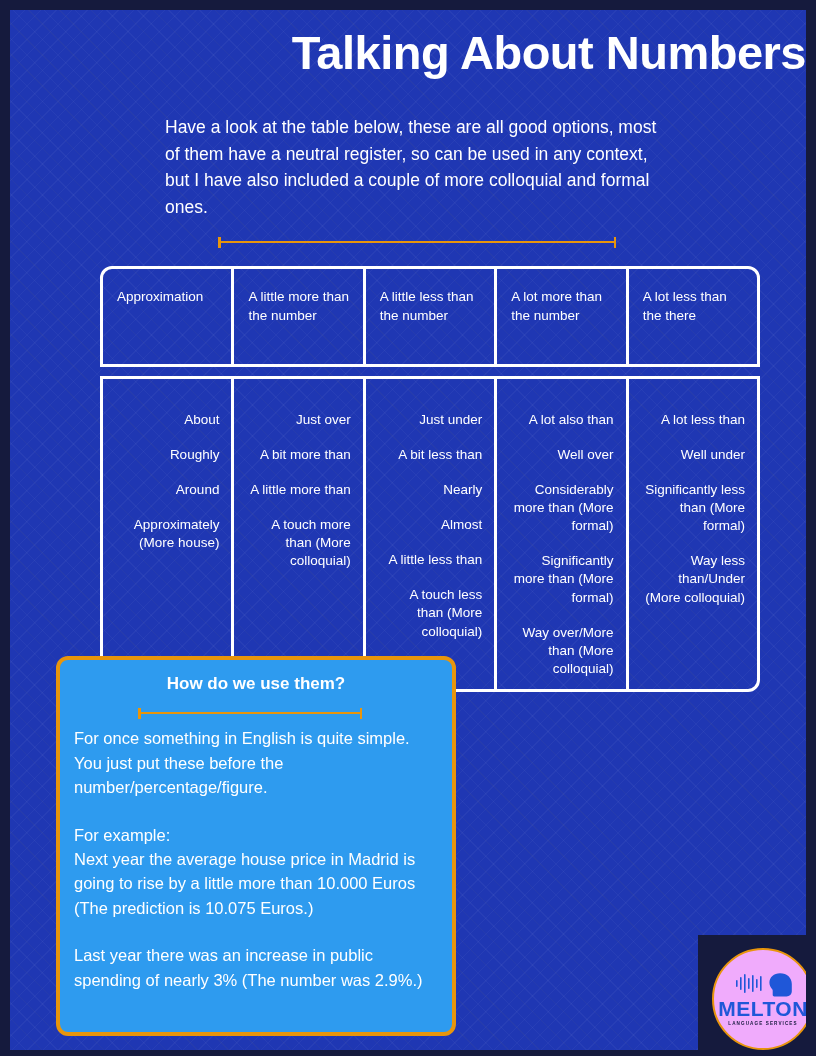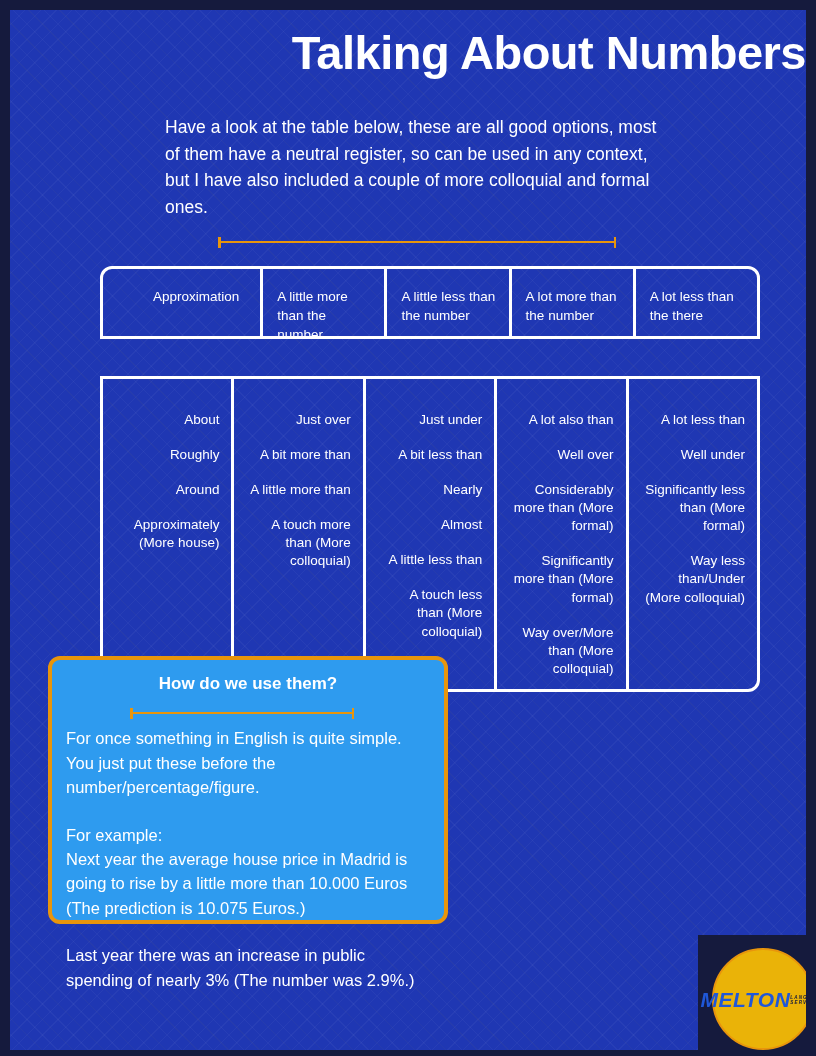--- a/index.html
+++ b/index.html
@@ -95,23 +95,22 @@
   
   .tbl-head, .tbl-body {
     position: absolute;
     left: 90px;
     width: 660px;
     border: 3px solid #ffffff;
     display: flex;
   }
   .tbl-head {
     top: 256px;
-    height: 73px;
+    height: 101px;
     border-radius: 12px 12px 0 0;
-    padding-left: 36px;
   }
   .tbl-body {
     top: 366px;
     height: 316px;
     border-radius: 0 0 12px 12px;
   }
 
   .col {
     flex: 1 1 0;
     position: relative;
@@ -132,24 +131,24 @@
     font-size: 13.5px;
     line-height: 1.34;
     margin-bottom: 17px;
     text-align: right;
   }
   .item:last-child { margin-bottom: 0; }
 
   
   .callout {
     position: absolute;
-    left: 38px;
+    left: 46px;
     top: 646px;
     width: 400px;
-    height: 268px;
+    height: 380px;
     background: #2e9bef;
     border: 4px solid #e8950c;
     border-radius: 12px;
     padding: 14px 14px 10px 14px;
   }
   .callout-title {
     text-align: center;
     color: #ffffff;
     font-size: 17px;
     font-weight: bold;
@@ -179,27 +178,26 @@
     height: 131px;
     background: #151a3d;
   }
   .logo-circle {
     position: absolute;
     left: 14px;
     top: 13px;
     width: 102px;
     height: 102px;
     border-radius: 50%;
-    background: #eab308;
+    background: #f0abfc;
     border: 2.5px solid #e8950c;
     display: flex;
-    flex-direction: row;
+    flex-direction: column;
     align-items: center;
     justify-content: center;
-    font-style: italic;
   }
   .logo-mark { width: 62px; height: 26px; display: block; }
   .logo-word {
     color: #1f57d8;
     font-size: 21px;
     font-weight: bold;
     letter-spacing: 0.5px;
     line-height: 1;
     margin-top: 1px;
   }

